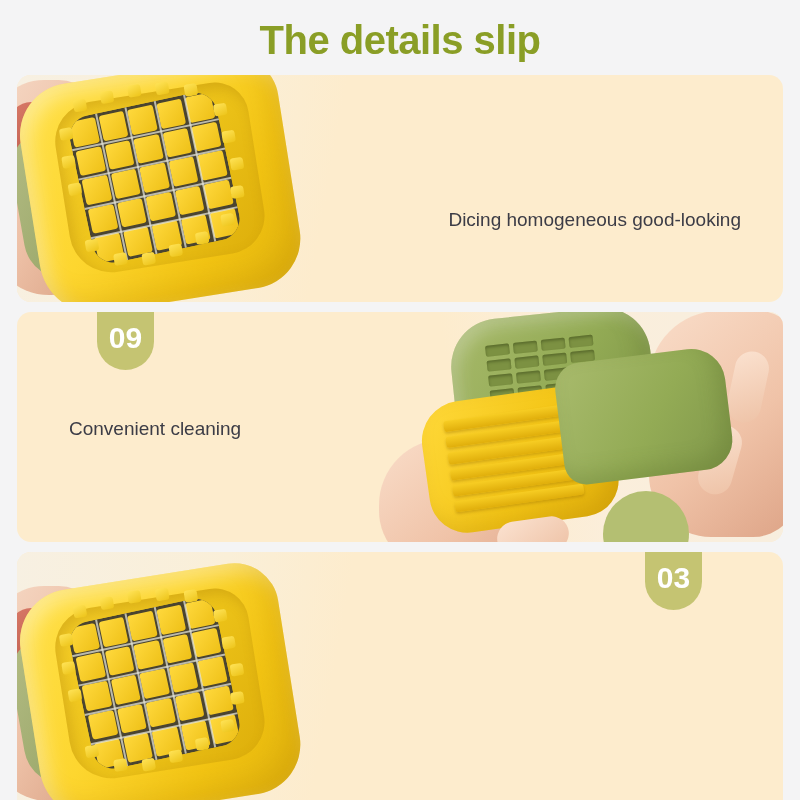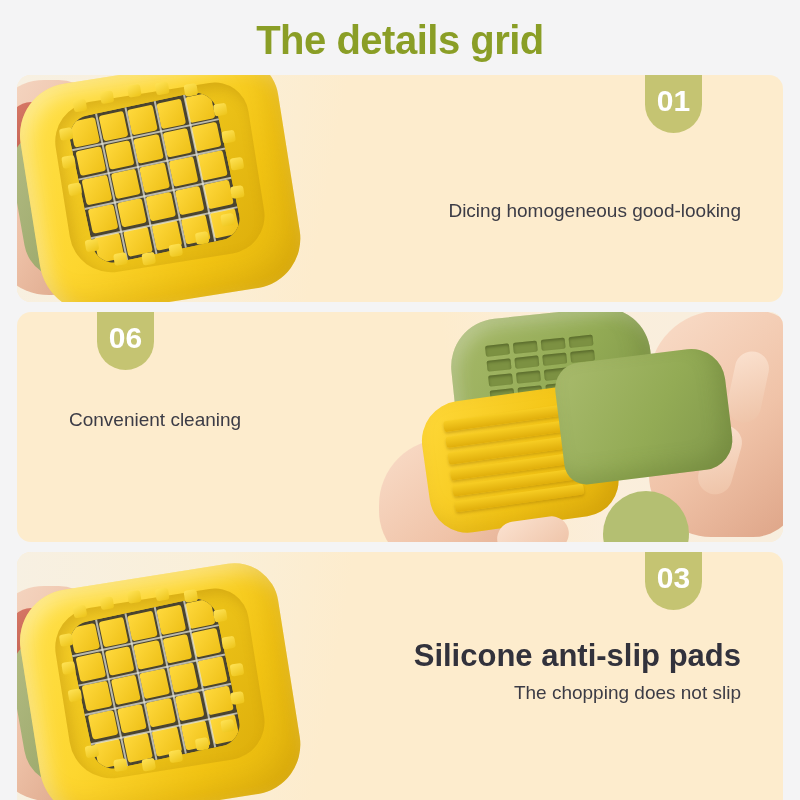--- a/index.html
+++ b/index.html
@@ -76,21 +76,21 @@
     font-weight: bold;
     color: #32323c;
     line-height: 38px;
     white-space: nowrap;
   }
   .text-block .subline {
     font-size: 19px;
     font-weight: normal;
     color: #3c3c46;
     line-height: 26px;
-    margin-top: 5px;
+    margin-top: 14px;
     white-space: nowrap;
   }
   #text-1 { right: 42px; top: 118px; text-align: right; }
   #text-2 { left: 52px;  top: 90px;  text-align: left;  }
   #text-3 { right: 42px; top: 85px;  text-align: right; }
 
   
   .photo {
     position: absolute;
     top: 0;
@@ -310,21 +310,21 @@
     border-radius: 50%;
     background: #b4bf72;
     z-index: 3;
   }
 </style>
 </head>
 <body>
 
 <div class="page">
 
-  <div class="page-title">The details grid</div>
+  <div class="page-title">The details slip</div>
 
   <div class="card" id="card-1">
 
     <div class="photo photo-left">
       <div class="fade"></div>
       <div class="cutter-scene">
         <div class="hand-blob"></div>
         <div class="hand-blob red-tip"></div>
         <div class="green-base"></div>
         <div class="yellow-body">
@@ -383,21 +383,20 @@
             <i style="left:74px;  top:176px;"></i>
             <i style="left:48px;  top:158px;"></i>
             <i style="left:40px;  top:44px;"></i>
             <i style="left:38px;  top:72px;"></i>
             <i style="left:40px;  top:100px;"></i>
           </div>
         </div>
       </div>
     </div>
 
-    <div class="badge right">01</div>
 
     <div class="text-block" id="text-1">
       <div class="subline">Dicing homogeneous good-looking</div>
     </div>
   </div>
 
   <div class="card" id="card-2">
 
     <div class="photo photo-right">
       <div class="fade"></div>
@@ -447,21 +446,21 @@
         </div>
 
         <div class="green-handle"></div>
 
         <span class="finger" style="right:24px;  top:44px;  width:34px; height:72px; transform:rotate(12deg);"></span>
         <span class="finger" style="right:52px;  top:118px; width:34px; height:70px; transform:rotate(16deg);"></span>
         <span class="finger" style="left:128px;  bottom:-6px; width:72px; height:34px; transform:rotate(-8deg);"></span>
       </div>
     </div>
 
-    <div class="badge left">06</div>
+    <div class="badge left">09</div>
 
     <div class="text-block" id="text-2">
       <div class="subline">Convenient cleaning</div>
     </div>
   </div>
 
   <div class="card" id="card-3">
 
     <div class="photo photo-left">
       <div class="fade"></div>
@@ -527,19 +526,15 @@
             <i style="left:40px;  top:44px;"></i>
             <i style="left:38px;  top:72px;"></i>
             <i style="left:40px;  top:100px;"></i>
           </div>
         </div>
       </div>
     </div>
 
     <div class="badge right">03</div>
 
-    <div class="text-block" id="text-3">
-      <div class="headline">Silicone anti-slip pads</div>
-      <div class="subline">The chopping does not slip</div>
-    </div>
   </div>
 
 </div>
 
 </body></html>

